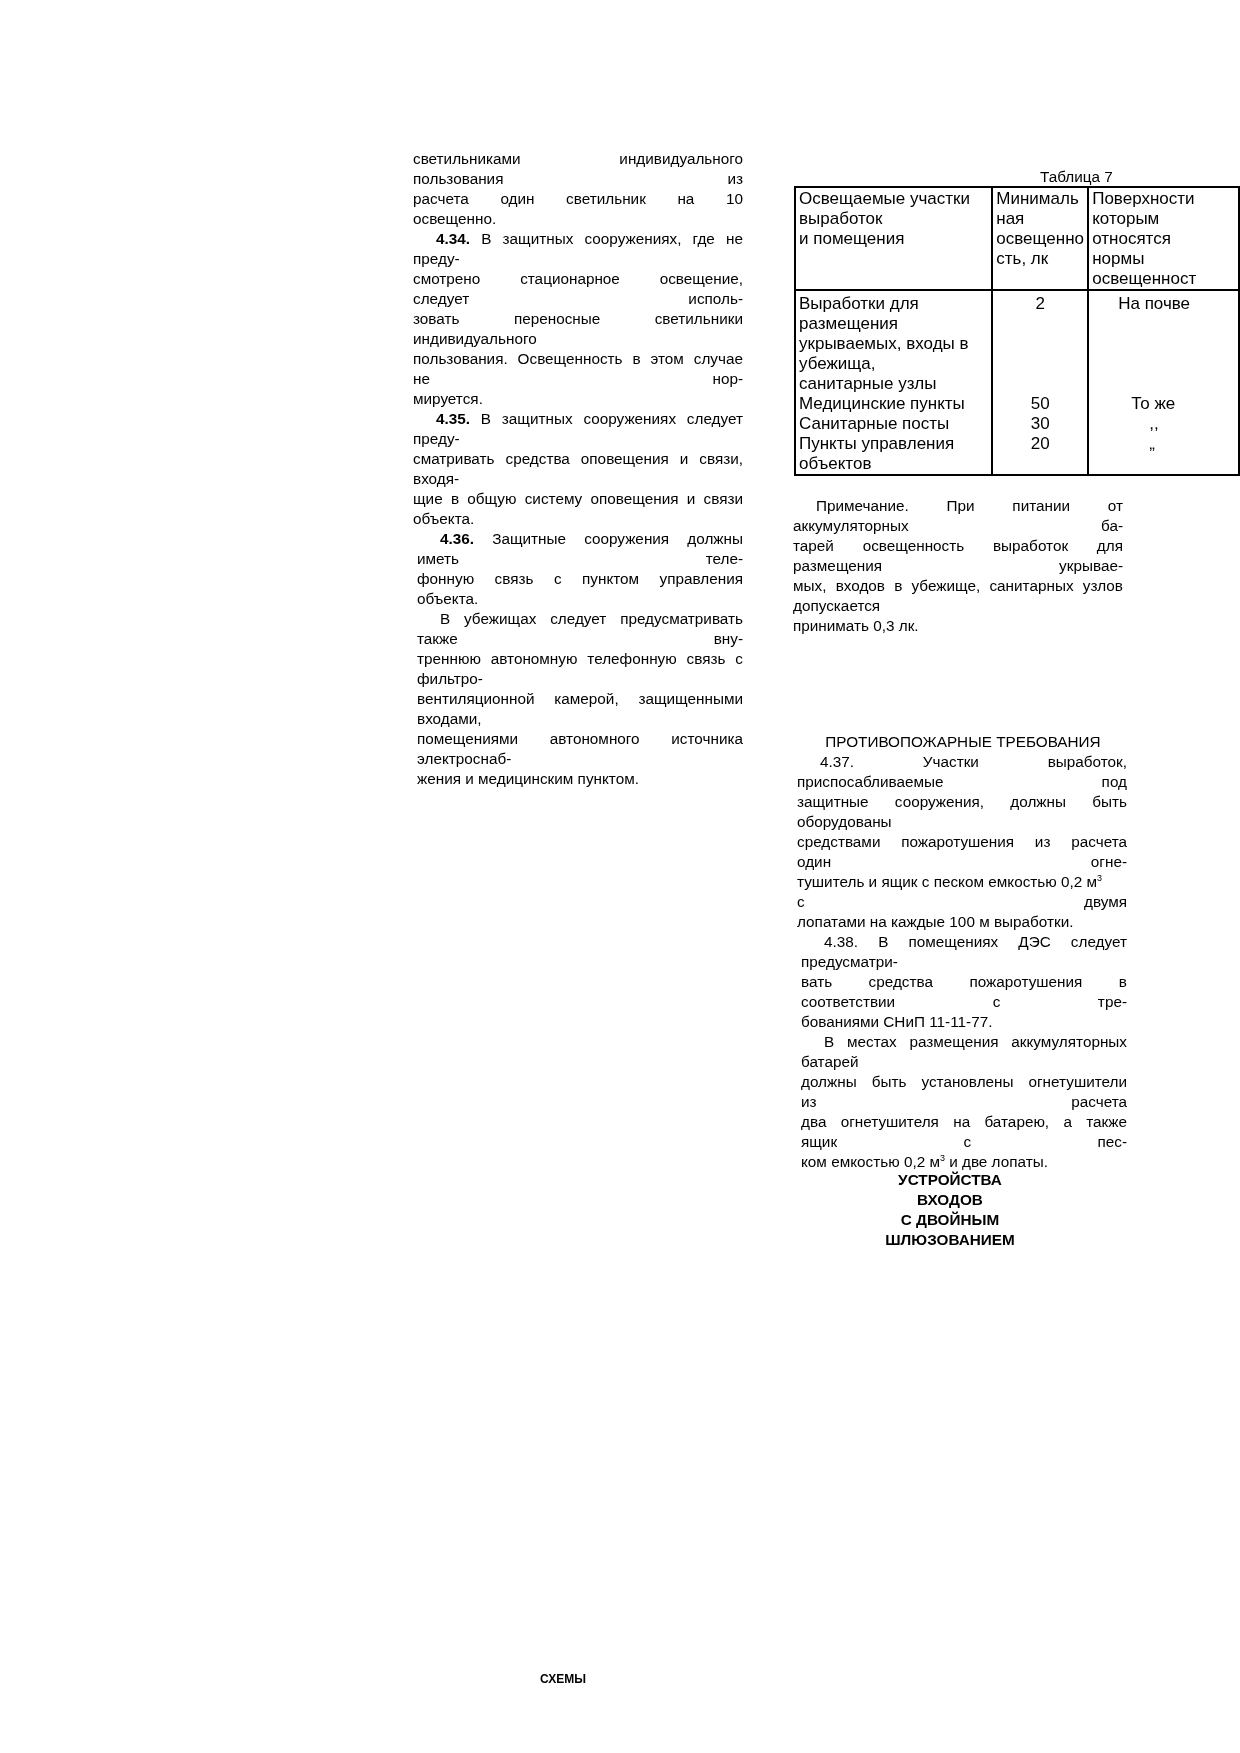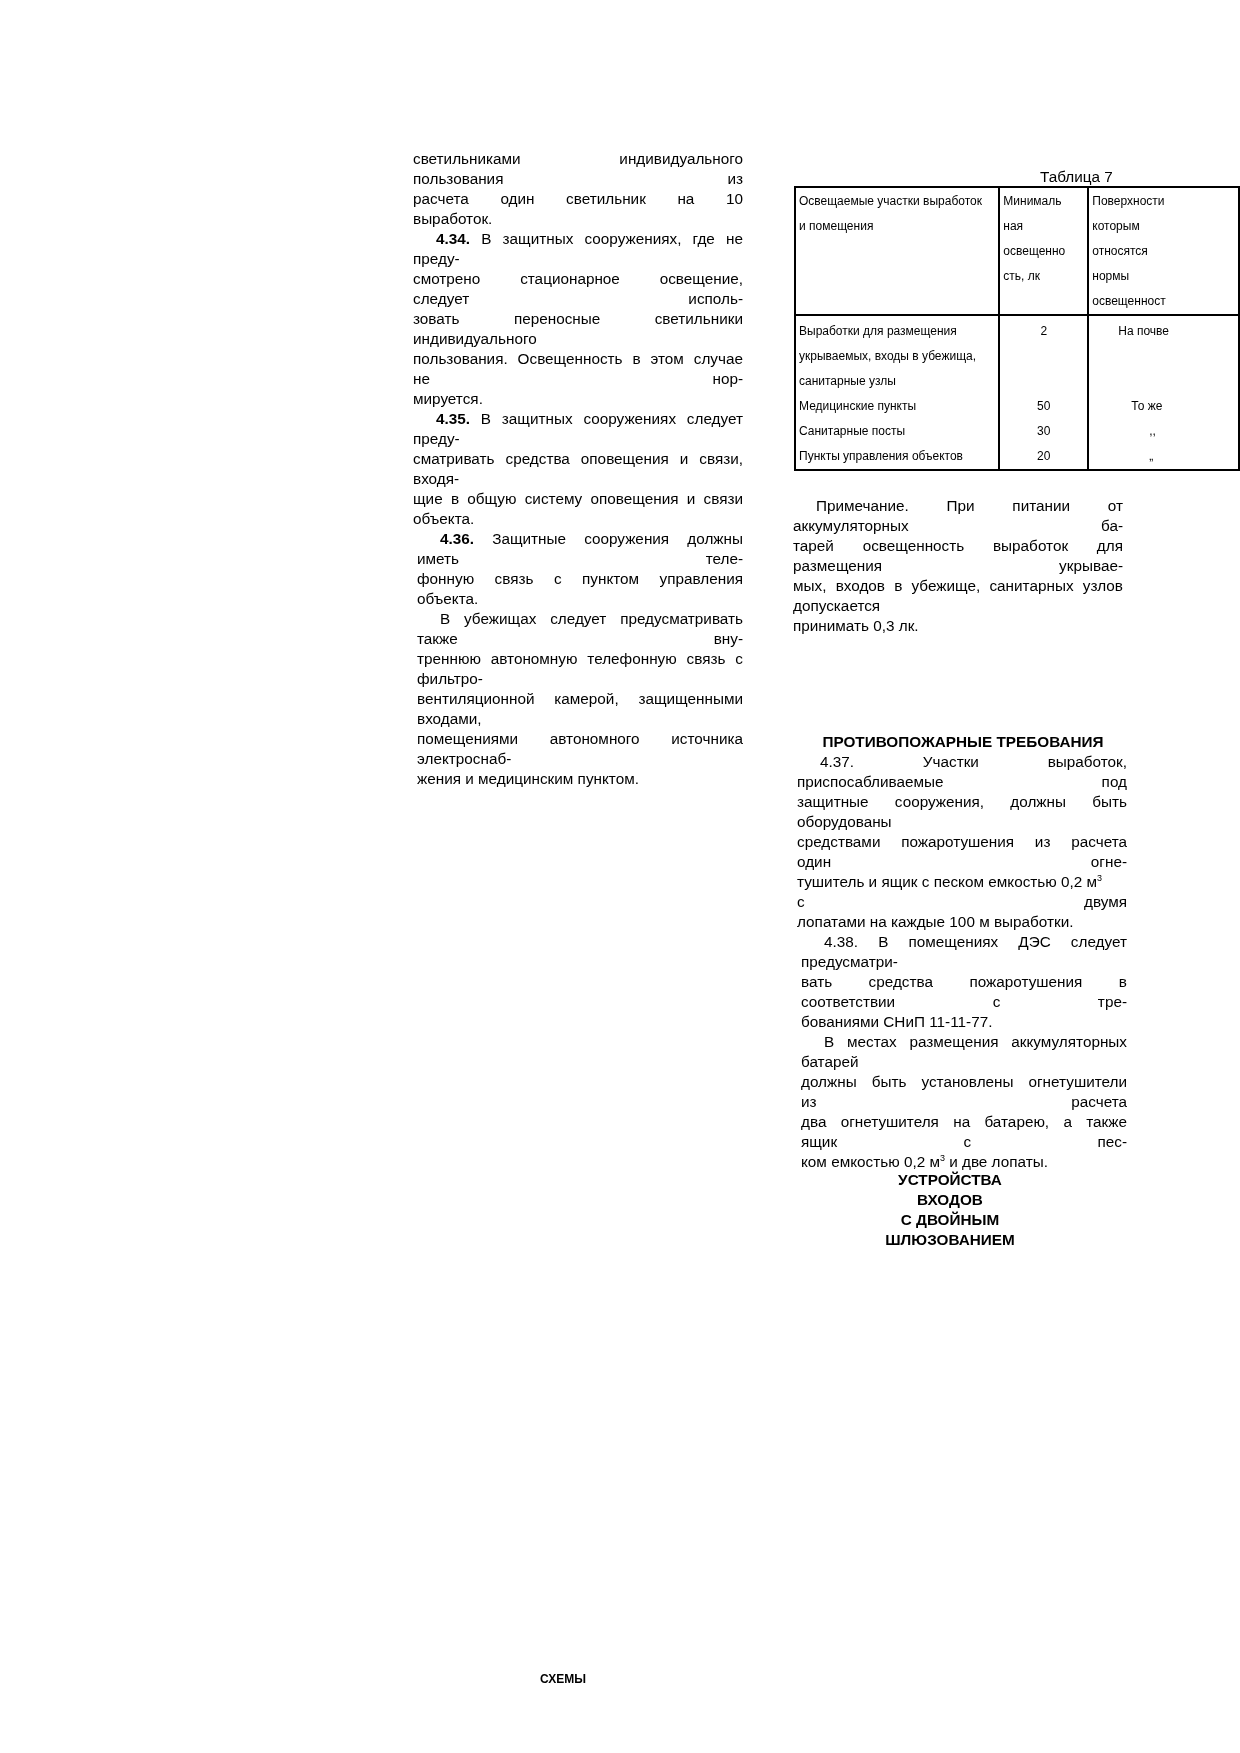--- a/index.html
+++ b/index.html
@@ -13,51 +13,51 @@
   .col-left { left: 413px; top: 149px; width: 330px; }
   .col-right { left: 793px; width: 330px; }
 
   .line { display: block; white-space: nowrap; height: 20px; }
   .j { text-align: justify; text-align-last: justify; white-space: normal; }
   .ind { padding-left: 23px; }
 
   .table-caption { position: absolute; left: 1040px; top: 167px; line-height: 20px; }
   table.t7 {
     position: absolute; left: 794px; top: 186px;
-    border-collapse: collapse; font-size: 12px; line-height: 25px;
+    border-collapse: collapse; font-size: 17px; line-height: 20px;
   }
   table.t7 td { vertical-align: top; padding: 0 3px; border-left: 2px solid #000; border-right: 2px solid #000; }
   table.t7 tr.hdr td { border-top: 2px solid #000; border-bottom: 2px solid #000; height: 93px; padding-top: 1px; }
   table.t7 tr.last td { border-bottom: 2px solid #000; }
   .c1 { width: 241px; }
   .c2 { width: 88px; }
   .c3 { width: 110px; overflow: hidden; white-space: nowrap; }
   .center { text-align: center; }
 
   .note { top: 496px; }
-  .fire-title { position: absolute; left: 813px; top: 732px; width: 300px; text-align: center; font-weight: bold; line-height: 20px; }
+  .fire-title { position: absolute; left: 813px; top: 732px; width: 300px; text-align: center; font-weight: normal; line-height: 20px; }
   .fire { top: 752px; left: 797px; }
 
   .entr-title { position: absolute; left: 850px; top: 1170px; width: 200px; text-align: center; font-weight: bold; line-height: 20px; }
 
   .appx { position: absolute; left: 680px; top: 1200px; width: 60px; text-align: right; line-height: 32px; font-size: 16px; }
   .appx .it { font-style: italic; }
   .schemes { position: absolute; left: 540px; top: 1672px; font-weight: bold; font-size: 12px; }
   sup { font-size: 9px; vertical-align: 6px; line-height: 0; }
 </style>
 </head>
 <body>
 
 <div class="page">
 
   <div class="col col-left">
     <span class="line j">светильниками индивидуального</span>
     <span class="line j">пользования из</span>
     <span class="line j">расчета один светильник на 10</span>
-    <span class="line">выработок.</span>
+    <span class="line">освещенно.</span>
 
     <span class="line j ind"><b>4.34.</b><span> В защитных сооружениях, где не</span></span>
     <span class="line">преду-</span>
     <span class="line j">смотрено стационарное освещение,</span>
     <span class="line j">следует исполь-</span>
     <span class="line j">зовать переносные светильники</span>
     <span class="line">индивидуального</span>
     <span class="line j">пользования. Освещенность в этом случае</span>
     <span class="line j">не нор-</span>
     <span class="line">мируется.</span>

